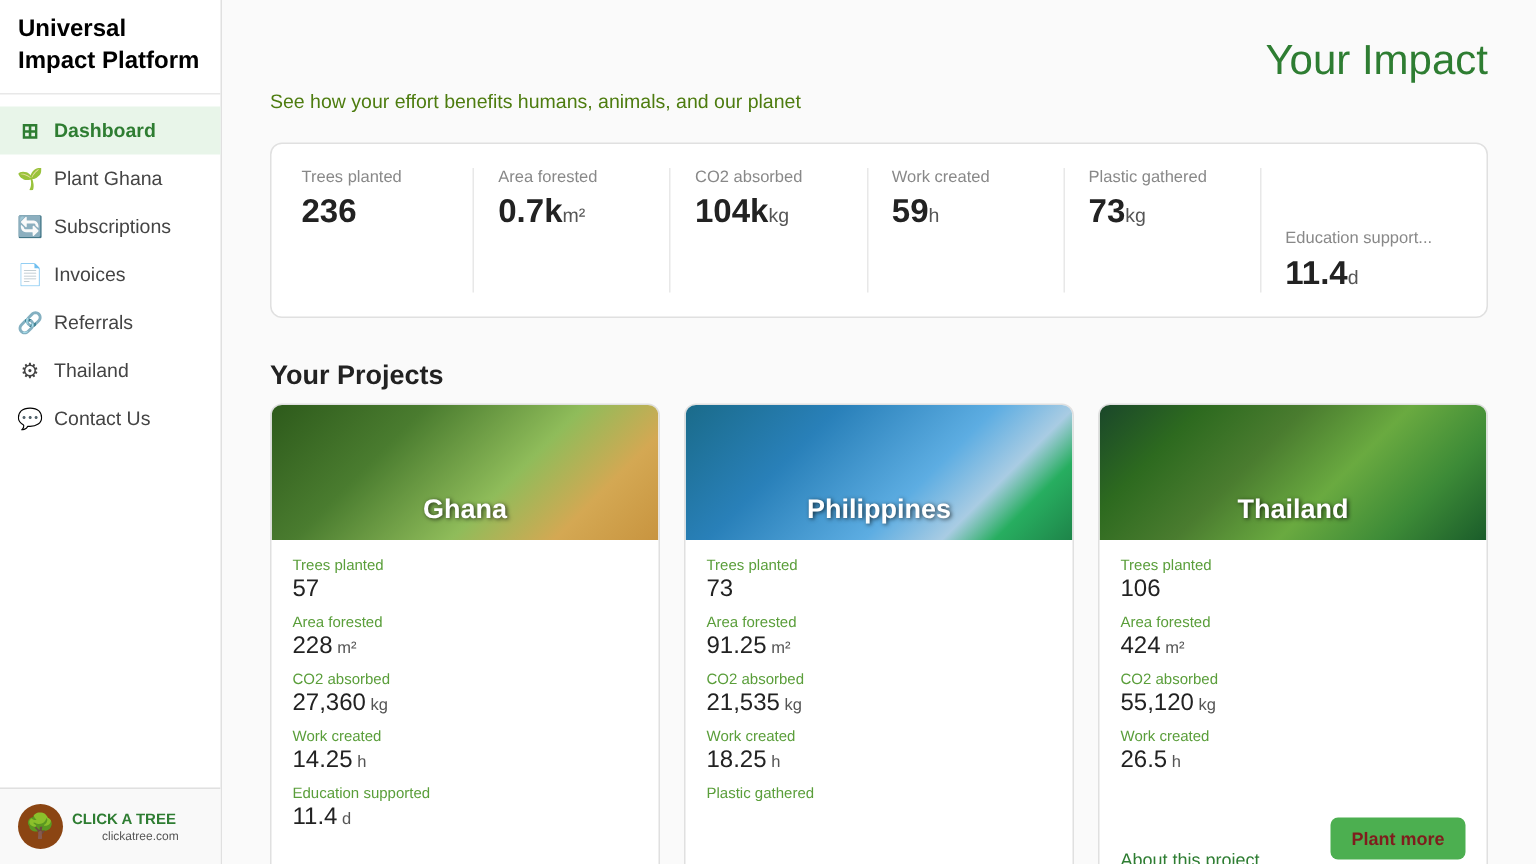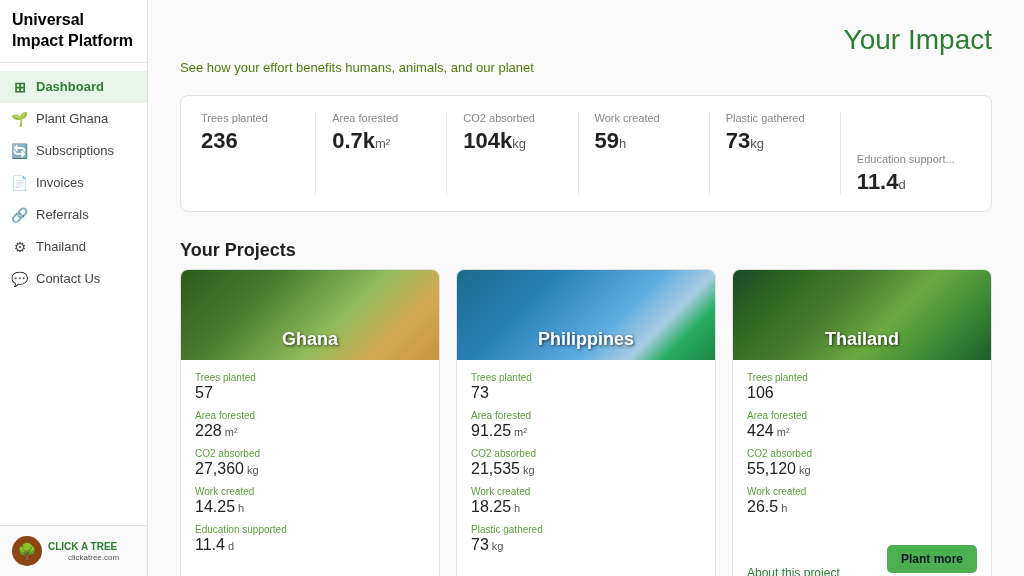--- a/index.html
+++ b/index.html
@@ -125,21 +125,21 @@
     }
     .project-details { padding: 12px 14px; }
     .project-stat-label { font-size: 10px; color: #5a9e3a; margin-top: 8px; margin-bottom: 1px; }
     .project-stat-label:first-child { margin-top: 0; }
     .project-stat-value { font-size: 16px; font-weight: normal; color: #222; }
     .project-stat-unit { font-size: 11px; color: #555; }
     .project-card-footer { display: flex; align-items: center; justify-content: space-between; margin-top: 10px; padding: 0 14px 12px; }
     .about-link { font-size: 12px; color: #2e7d32; cursor: pointer; text-decoration: underline; margin-top: 28px; }
     .plant-more-btn {
       background: #4caf50;
-      color: #0f172a;
+      color: #7f1d1d;
       border: none;
       border-radius: 5px;
       padding: 7px 14px;
       font-size: 12px;
       font-weight: bold;
       cursor: pointer;
     }
   </style>
 </head>
 <body>
@@ -253,21 +253,20 @@
     <div class="project-details">
       <div class="project-stat-label">Trees planted</div>
               <div class="project-stat-value">73<span class="project-stat-unit"></span></div>
               <div class="project-stat-label">Area forested</div>
               <div class="project-stat-value">91.25<span class="project-stat-unit"> m²</span></div>
               <div class="project-stat-label">CO2 absorbed</div>
               <div class="project-stat-value">21,535<span class="project-stat-unit"> kg</span></div>
               <div class="project-stat-label">Work created</div>
               <div class="project-stat-value">18.25<span class="project-stat-unit"> h</span></div>
               <div class="project-stat-label">Plastic gathered</div>
-              <div class="project-stat-value">73<span class="project-stat-unit"> kg</span></div>
     </div>
 
   </div>
           <div class="project-card">
     <div class="project-image">
       <div class="project-image-bg thailand-bg"></div>
       <div class="project-name-overlay">Thailand</div>
     </div>
     <div class="project-details">
       <div class="project-stat-label">Trees planted</div>

